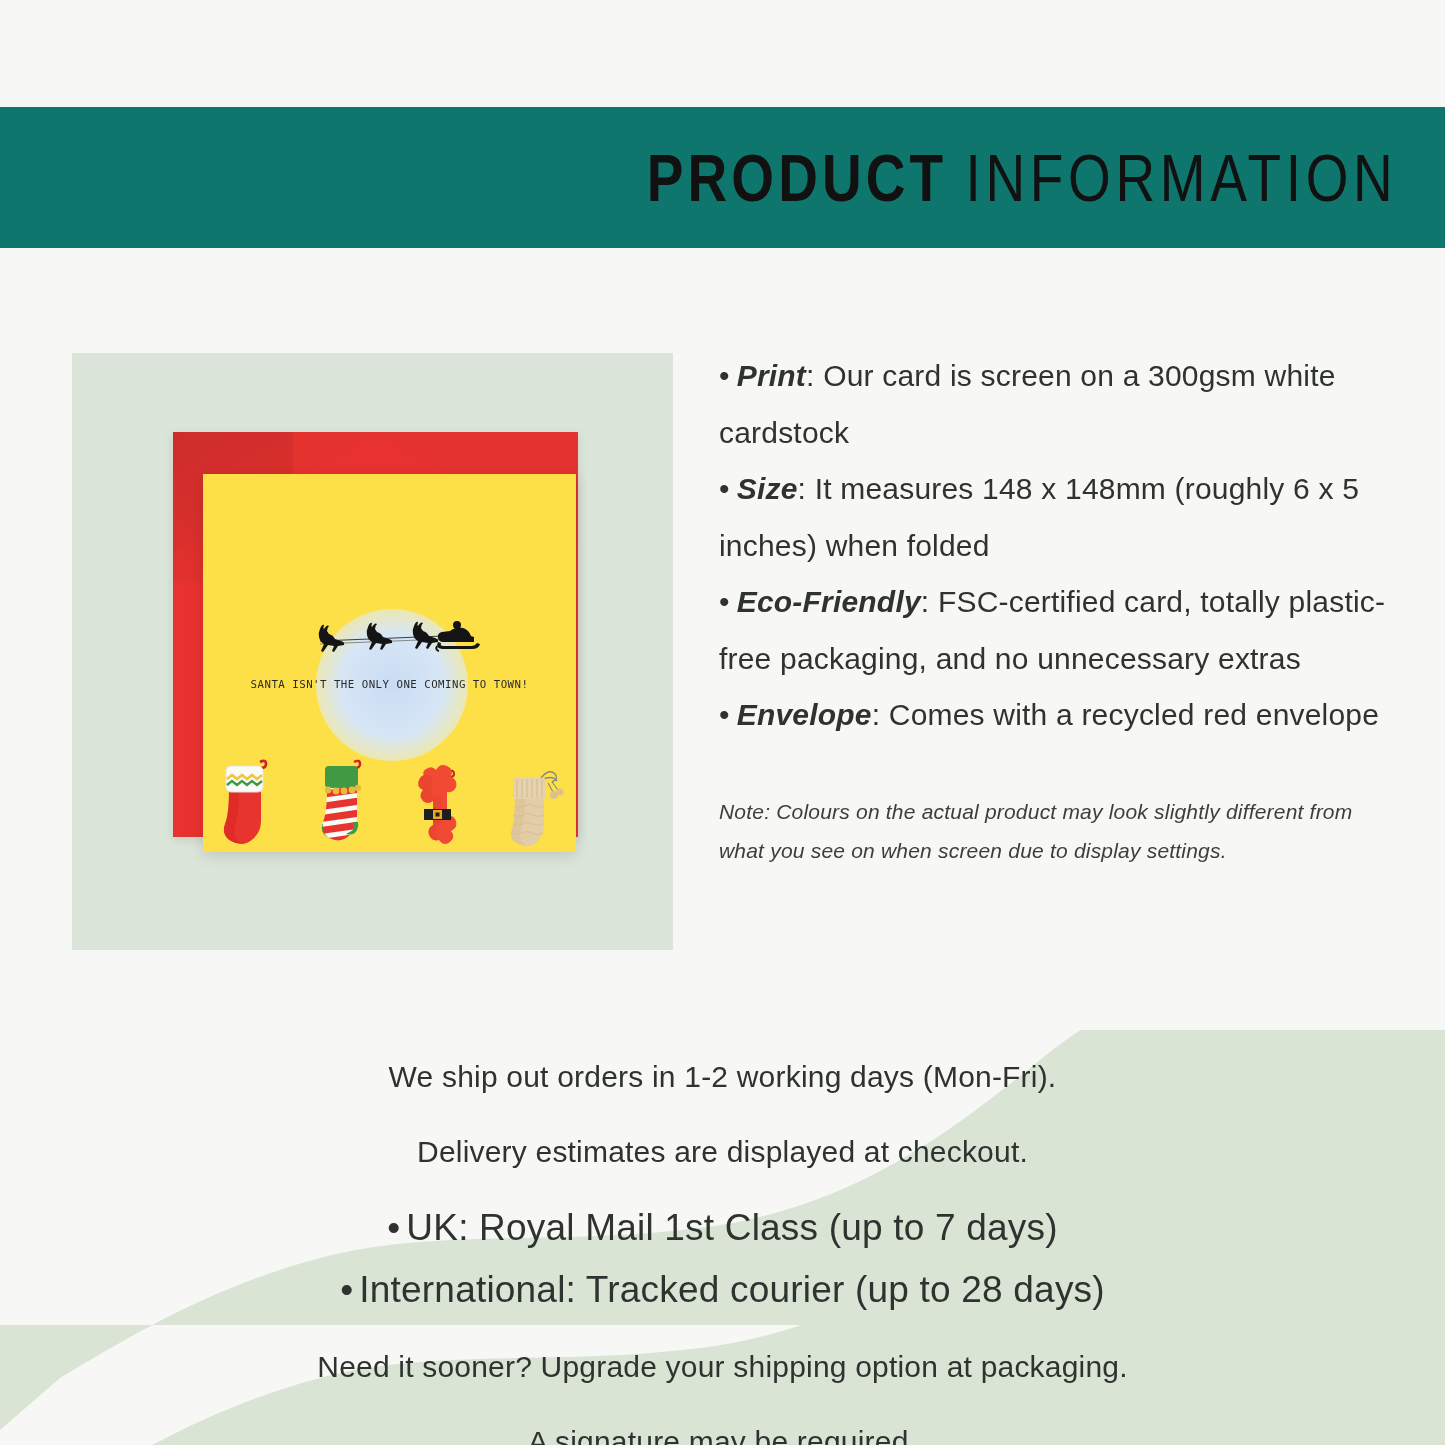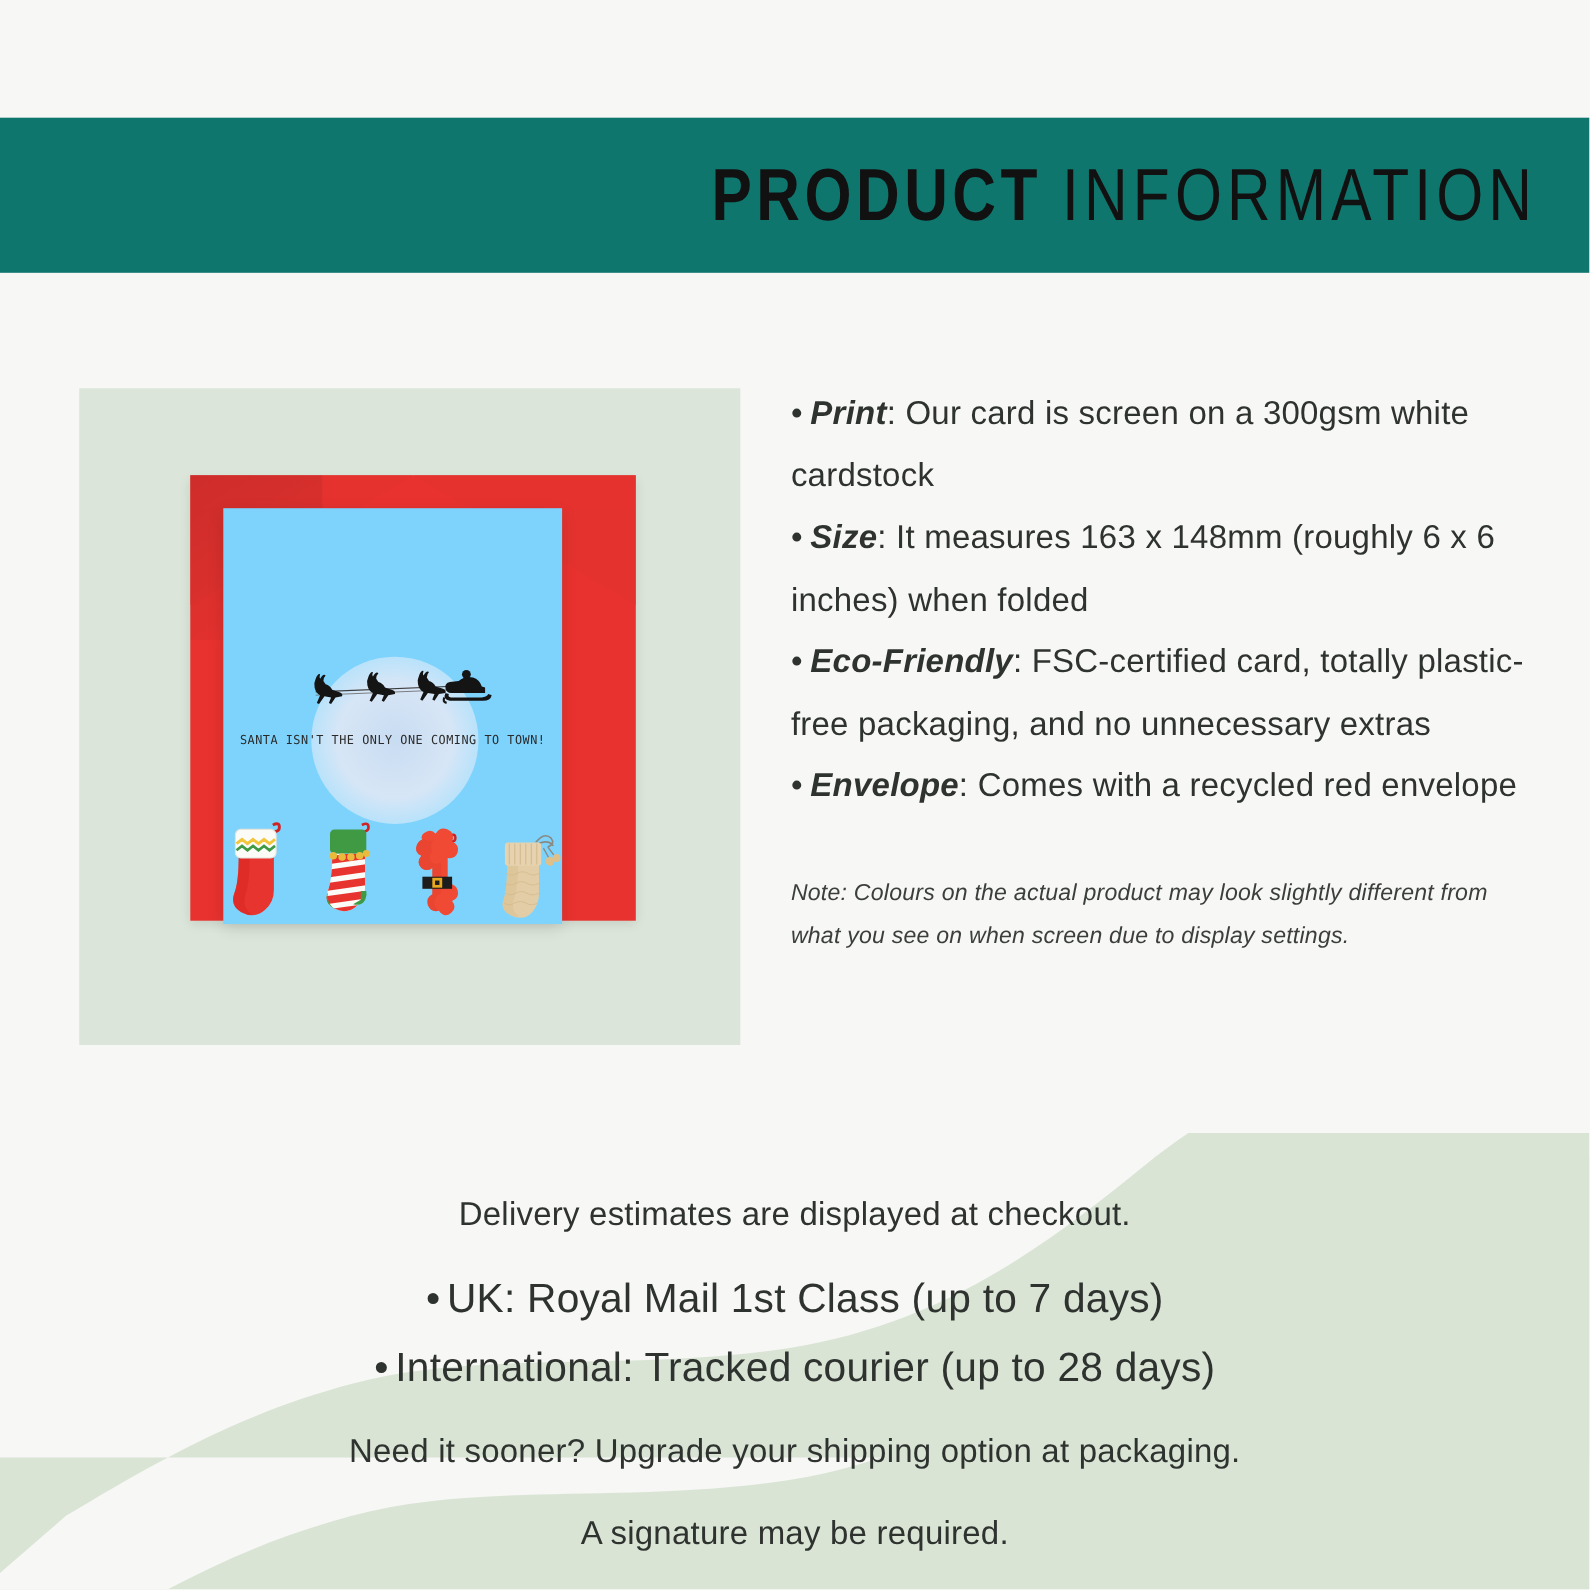--- a/index.html
+++ b/index.html
@@ -82,24 +82,24 @@
     position: absolute;
     left: 0;
     top: 0;
     width: 120px;
     height: 150px;
     background: linear-gradient(150deg, rgba(0,0,0,0.10), rgba(0,0,0,0));
   }
   .card {
     position: absolute;
     left: 131px;
-    top: 109px;
-    width: 308px;
+    top: 121px;
+    width: 373px;
     height: 378px;
-    background: #7dd3fc;
+    background: #fde047;
     box-shadow: 0 4px 14px rgba(0,0,0,0.13);
     overflow: hidden;
   }
   .moon-glow {
     position: absolute;
     left: 50%;
     top: 135px;
     width: 152px;
     height: 152px;
     margin-left: -74px;
@@ -365,21 +365,21 @@
   </div>
 </div>
 
 <div class="info-col">
 
   <p class="bullet">
     <span class="dot">•</span><span class="lbl">Print</span><span>:</span><span> Our card is screen on a 300gsm white cardstock</span>
   </p>
 
   <p class="bullet">
-    <span class="dot">•</span><span class="lbl">Size</span><span>:</span><span> It measures 163 x 148mm (roughly 6 x 6 inches) when folded</span>
+    <span class="dot">•</span><span class="lbl">Size</span><span>:</span><span> It measures 148 x 148mm (roughly 6 x 5 inches) when folded</span>
   </p>
 
   <p class="bullet">
     <span class="dot">•</span><span class="lbl">Eco-Friendly</span><span>:</span><span> FSC-certified card, totally plastic-free packaging, and no unnecessary extras</span>
   </p>
 
   <p class="bullet">
     <span class="dot">•</span><span class="lbl">Envelope</span><span>:</span><span> Comes with a recycled red envelope</span>
   </p>
 
@@ -395,20 +395,21 @@
            L 0 520 L 0 415 L 1445 415 Z" fill="#d9e4d5"></path>
   <path d="M1445 22
            C 1290 18, 1150 60, 1040 150
            C 935 236, 840 300, 700 318
            C 560 336, 430 318, 320 348
            C 215 376, 140 420, 60 468
            L 0 520 L 0 415 L 1445 415 Z" fill="#d9e4d5" transform="translate(0,-120)"></path>
 </svg>
 
 <div class="shipping">
+  <div class="ship-line">We ship out orders in 1-2 working days (Mon-Fri).</div>
   <div class="ship-gap-1"></div>
   <div class="ship-line">Delivery estimates are displayed at checkout.</div>
   <div class="ship-gap-2"></div>
 
   <div class="ship-item">
     <span class="dot">•</span><span>UK: Royal Mail 1st Class (up to 7 days)</span>
   </div>
   <div class="ship-item">
     <span class="dot">•</span><span>International: Tracked courier (up to 28 days)</span>
   </div>

